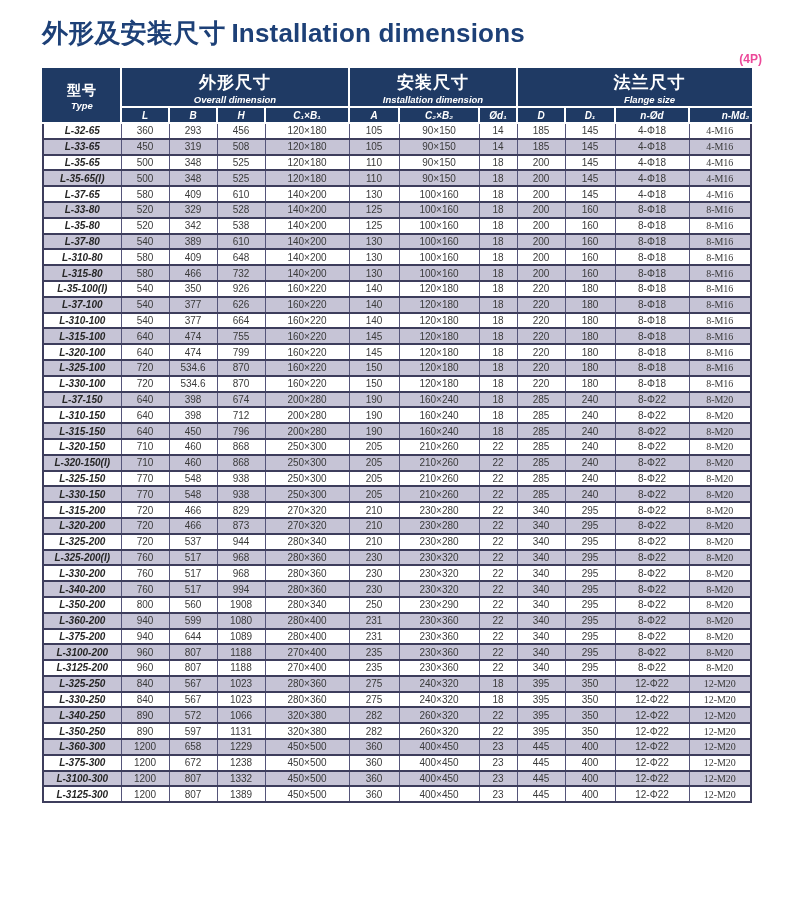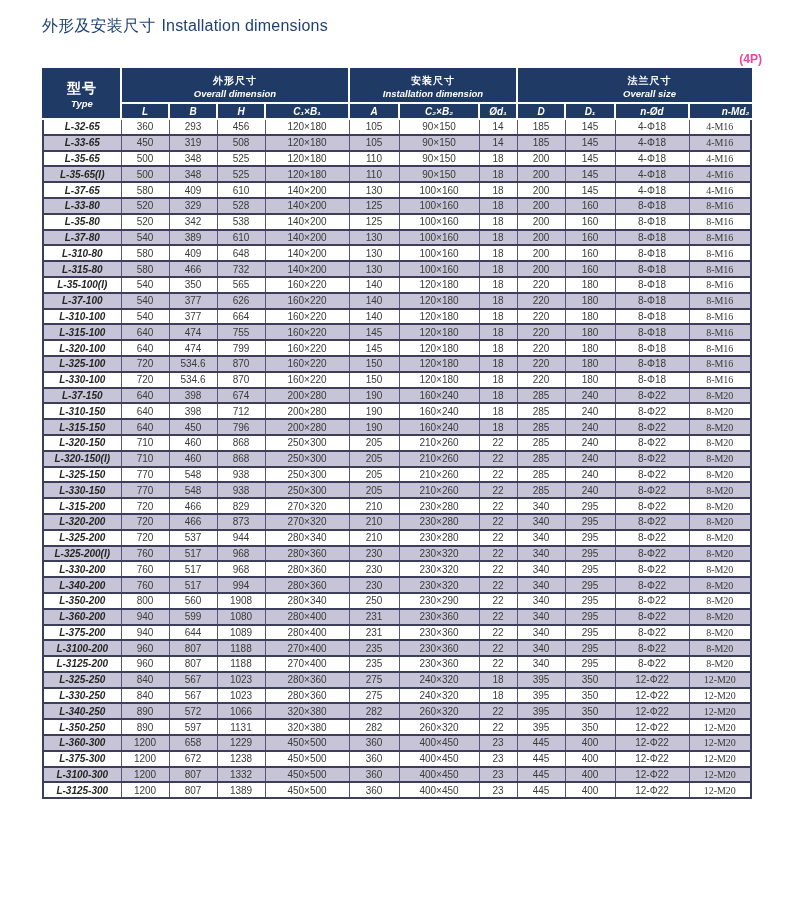--- a/index.html
+++ b/index.html
@@ -5,21 +5,21 @@
   * { margin: 0; padding: 0; box-sizing: border-box; }
   html, body { background: #ffffff; }
   body {
     font-family: "Liberation Sans", "DejaVu Sans", sans-serif;
     width: 790px; height: 910px; position: relative; overflow: hidden;
   }
   .page { position: absolute; left: 0; top: 0; width: 790px; height: 910px; }
 
   .page-title {
     position: absolute; left: 42px; top: 16px;
-    font-size: 16px; font-weight: normal; color: #1d4077;
+    font-size: 26px; font-weight: bold; color: #1d4077;
     letter-spacing: 0.2px; white-space: nowrap;
   }
   .page-title .zh { margin-right: 6px; }
 
   .page-note {
     position: absolute; right: 28px; top: 52px;
     font-size: 12px; color: #ec4899; font-weight: bold;
   }
 
   table.dims {
@@ -29,21 +29,21 @@
   }
 
   
   thead th {
     background: #1f3a64; color: #ffffff;
     border: 2px solid #ffffff; text-align: center; vertical-align: middle;
     font-weight: bold; padding: 1px 0;
   }
   thead tr.group-row th { height: 34px; }
   thead tr.cols-row th { height: 16px; font-style: italic; font-size: 10px; }
-  thead .zh { display: block; font-size: 10px; letter-spacing: 1px; }
+  thead .zh { display: block; font-size: 17px; letter-spacing: 1px; }
   thead .en { display: block; font-size: 9.5px; font-style: italic; }
   thead th.type-th .zh { font-size: 14px; }
   thead th:first-child { border-left: 2px solid #1f3a64; }
   thead th:last-child { border-right: 2px solid #1f3a64; padding-left: 31px; }
   thead tr.group-row th { border-top: 2px solid #1f3a64; }
 
   
   tbody td {
     height: 15.8px; text-align: center; vertical-align: middle;
     color: #3a3a3a; background: #ffffff;
@@ -90,21 +90,21 @@
           <th colspan="4">
             <span class="zh">外形尺寸</span>
             <span class="en">Overall dimension</span>
           </th>
           <th colspan="3">
             <span class="zh">安装尺寸</span>
             <span class="en">Installation dimension</span>
           </th>
           <th colspan="4">
             <span class="zh">法兰尺寸</span>
-            <span class="en">Overall size</span>
+            <span class="en">Flange size</span>
           </th>
         </tr>
         <tr class="cols-row">
           <th>L</th>
           <th>B</th>
           <th>H</th>
           <th>C₁×B₁</th>
           <th>A</th>
           <th>C₂×B₂</th>
           <th>Ød₁</th>
@@ -252,21 +252,21 @@
           <td>18</td>
           <td>200</td>
           <td>160</td>
           <td>8-Φ18</td>
           <td>8-M16</td>
         </tr>
         <tr>
           <td class="type-cell">L-35-100(I)</td>
           <td>540</td>
           <td>350</td>
-          <td>565</td>
+          <td>926</td>
           <td>160×220</td>
           <td>140</td>
           <td>120×180</td>
           <td>18</td>
           <td>220</td>
           <td>180</td>
           <td>8-Φ18</td>
           <td>8-M16</td>
         </tr>
         <tr class="alt">

